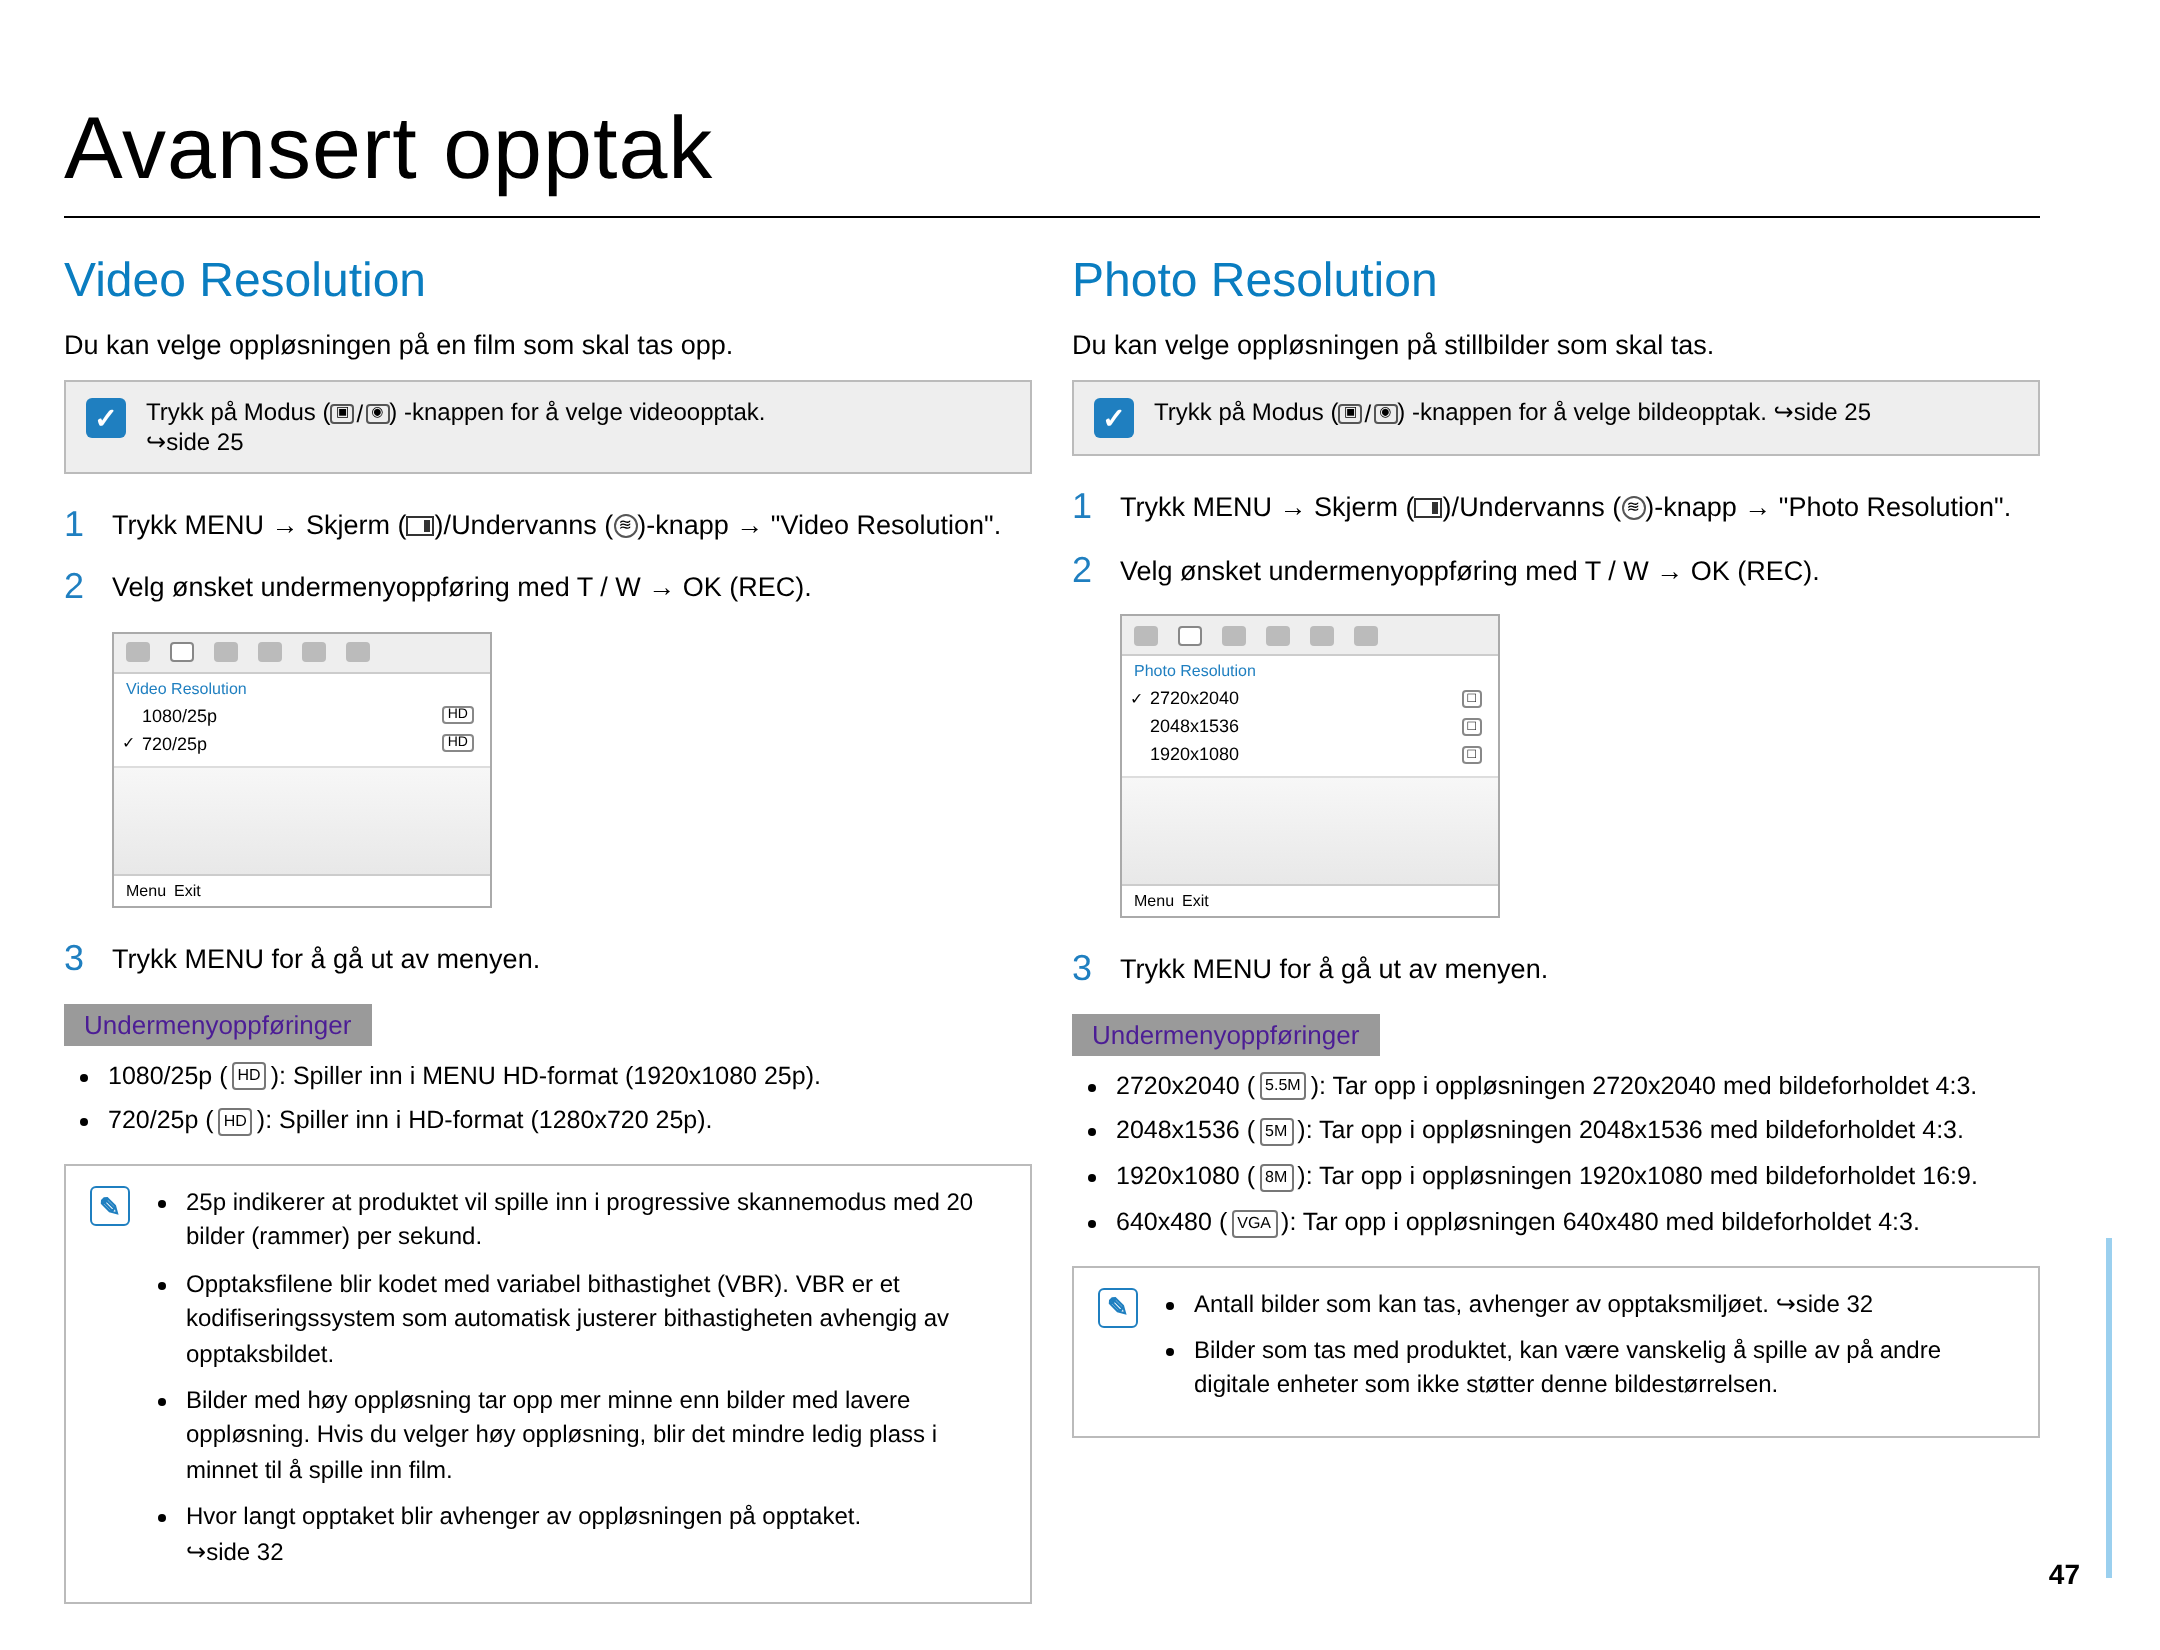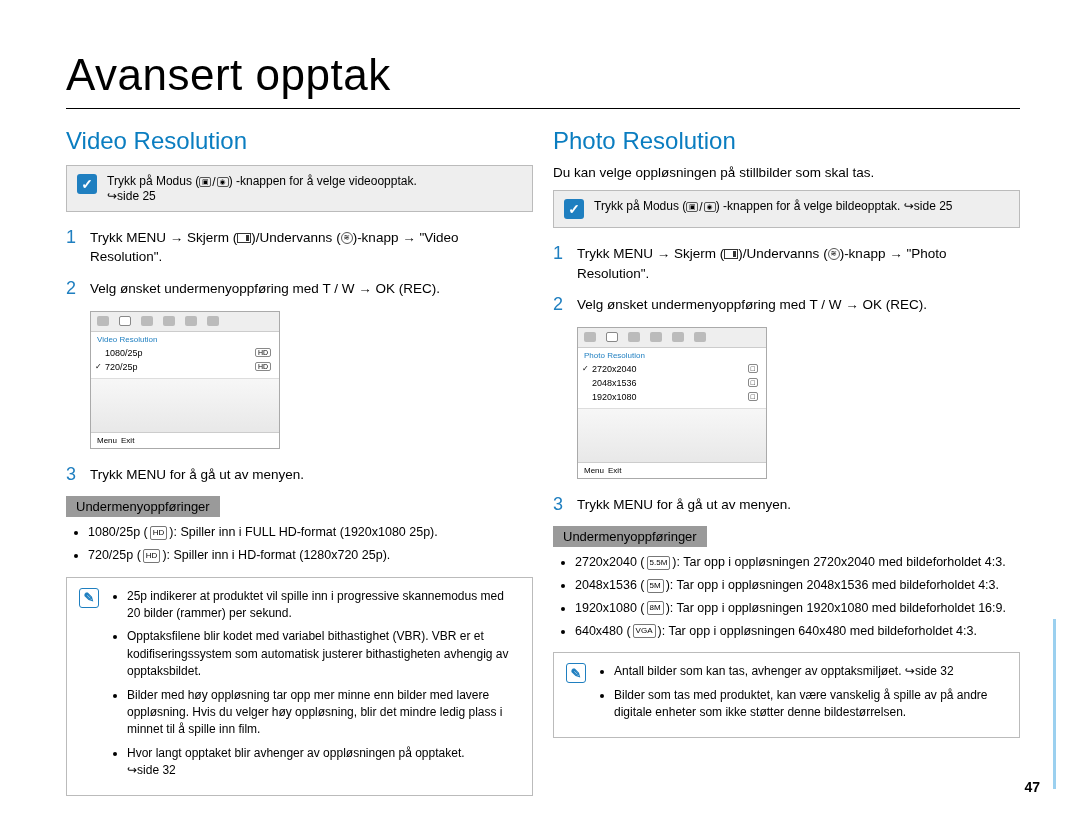--- a/index.html
+++ b/index.html
@@ -1,17 +1,17 @@
 <!DOCTYPE html>
 <html><head>
 <meta charset="utf-8">
 <style>
   * { box-sizing: border-box; margin: 0; padding: 0; }
   html, body { width: 1080px; height: 825px; background: #fff; font-family: Arial, Helvetica, sans-serif; color: #000; }
-  .page { position: relative; width: 1080px; height: 825px; padding: 50px 60px 30px 66px; }
+  .page { position: relative; width: 1080px; height: 825px; padding: 50px 60px 30px 32px; }
   h1.title { font-weight: 300; font-size: 44px; letter-spacing: 0.5px; margin-bottom: 8px; }
   hr.title-rule { border: none; border-top: 1px solid #000; margin-bottom: 18px; }
   .cols { display: flex; gap: 20px; }
   .col { flex: 1; }
   h2.section { color: #0a7dc0; font-weight: 400; font-size: 24px; margin-bottom: 10px; }
   p.lead { font-size: 13.5px; margin-bottom: 10px; }
   .tipbox { border: 1px solid #bbb; background: #eee; display: flex; align-items: flex-start; gap: 10px; padding: 8px 10px; font-size: 12px; margin-bottom: 16px; }
   .tip-icon { width: 20px; height: 20px; background: #1f7fc0; color: #fff; border-radius: 3px; display: flex; align-items: center; justify-content: center; font-weight: bold; font-size: 14px; flex-shrink: 0; }
   .step { display: flex; gap: 10px; margin-bottom: 12px; font-size: 13.5px; }
   .stepnum { color: #1f7fc0; font-size: 18px; font-weight: 300; line-height: 1; min-width: 14px; }
@@ -20,21 +20,21 @@
   .screenshot .topbar { background: #eee; height: 20px; display: flex; align-items: center; padding: 0 6px; gap: 10px; border-bottom: 1px solid #ccc; }
   .tb-icon { width: 12px; height: 10px; background: #bbb; border-radius: 2px; }
   .tb-icon.active { background: #fff; border: 1px solid #888; }
   .screenshot .panel-title { font-size: 8px; color: #1f7fc0; padding: 3px 6px 2px; }
   .screenshot .opt { display: flex; align-items: center; justify-content: space-between; font-size: 9px; padding: 2px 8px 2px 14px; }
   .screenshot .opt .badge { font-size: 7px; border: 1px solid #888; padding: 0 2px; border-radius: 2px; background: #fff; }
   .screenshot .opt.checked::before { content: "✓"; position: absolute; margin-left: -10px; font-size: 8px; }
   .screenshot .opt { position: relative; }
   .screenshot .preview { height: 54px; background: linear-gradient(#f7f7f7,#e8e8e8); border-top: 1px solid #ddd; margin-top: 4px; position: relative; }
   .screenshot .footer { font-size: 8px; padding: 3px 6px; border-top: 1px solid #ccc; display: flex; gap: 4px; align-items: center; }
-  .subhead { background: #9a9a9a; color: #000000; display: inline-block; padding: 3px 10px; font-size: 13px; margin-bottom: 6px; }
+  .subhead { background: #9a9a9a; color: #4c1d95; display: inline-block; padding: 3px 10px; font-size: 13px; margin-bottom: 6px; }
   ul.bullets { list-style: disc; padding-left: 22px; font-size: 12.5px; line-height: 1.5; margin-bottom: 12px; }
   ul.bullets li { margin-bottom: 4px; }
   .notebox { display: flex; gap: 10px; border: 1px solid #bbb; padding: 10px 12px; font-size: 12px; }
   .note-icon { width: 20px; height: 20px; border: 1px solid #1f7fc0; color: #1f7fc0; border-radius: 3px; display: flex; align-items: center; justify-content: center; font-weight: bold; font-size: 13px; flex-shrink: 0; }
   .notebox ul { list-style: disc; padding-left: 18px; }
   .notebox ul li { margin-bottom: 6px; line-height: 1.45; }
   .pg { position: absolute; right: 40px; bottom: 30px; font-size: 14px; font-weight: bold; }
   .pg::before { content: ""; position: absolute; right: -16px; top: -160px; width: 3px; height: 170px; background: #9bd0ef; }
   .mode-icons { display: inline-flex; align-items: center; gap: 1px; vertical-align: middle; }
   .mode-icons .mi { width: 12px; height: 10px; border: 1px solid #555; border-radius: 2px; display: inline-block; font-size: 7px; text-align: center; line-height: 8px; }
@@ -49,20 +49,21 @@
 <body>
 
 <div class="page">
   <h1 class="title">Avansert opptak</h1>
   <hr class="title-rule">
 
   <div class="cols">
 
     <div class="col">
       <h2 class="section">Video Resolution</h2>
+      <p class="lead">Du kan velge oppløsningen på en film som skal tas opp.</p>
 
       <div class="tipbox">
         <span class="tip-icon">✓</span>
         <div>
           <span>Trykk på </span><b>Modus</b>
           <span> (</span><span class="mode-icons"><span class="mi">▣</span>/<span class="mi">◉</span></span><span>)</span>
           <span>-knappen for å velge videoopptak.</span><br>
           <span>↪</span><span>side 25</span>
         </div>
       </div>
@@ -111,21 +112,21 @@
 
       <div class="step">
         <div class="stepnum">3</div>
         <div class="body">
           <span>Trykk </span><b>MENU</b><span> for å gå ut av menyen.</span>
         </div>
       </div>
 
       <div class="subhead">Undermenyoppføringer</div>
       <ul class="bullets">
-        <li><b>1080/25p</b> (<span class="res-icon">HD</span>)<span>: Spiller inn i FULL HD-format (1920x1080 25p).</span></li>
+        <li><b>1080/25p</b> (<span class="res-icon">HD</span>)<span>: Spiller inn i MENU HD-format (1920x1080 25p).</span></li>
         <li><b>720/25p</b> (<span class="res-icon">HD</span>)<span>: Spiller inn i HD-format (1280x720 25p).</span></li>
       </ul>
 
       <div class="notebox">
         <span class="note-icon">✎</span>
         <ul>
           <li>25p indikerer at produktet vil spille inn i progressive skannemodus med 20 bilder (rammer) per sekund.</li>
           <li>Opptaksfilene blir kodet med variabel bithastighet (VBR). VBR er et kodifiseringssystem som automatisk justerer bithastigheten avhengig av opptaksbildet.</li>
           <li>Bilder med høy oppløsning tar opp mer minne enn bilder med lavere oppløsning. Hvis du velger høy oppløsning, blir det mindre ledig plass i minnet til å spille inn film.</li>
           <li><span>Hvor langt opptaket blir avhenger av oppløsningen på opptaket.</span><br><span>↪</span><span>side 32</span></li>

